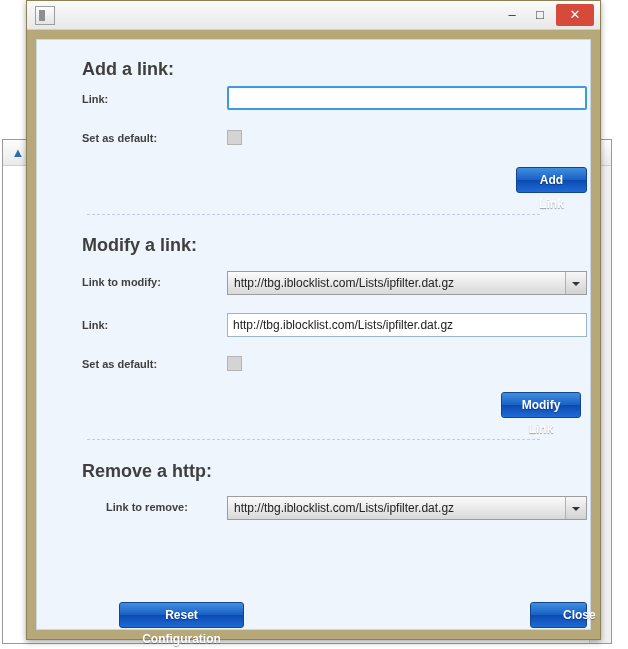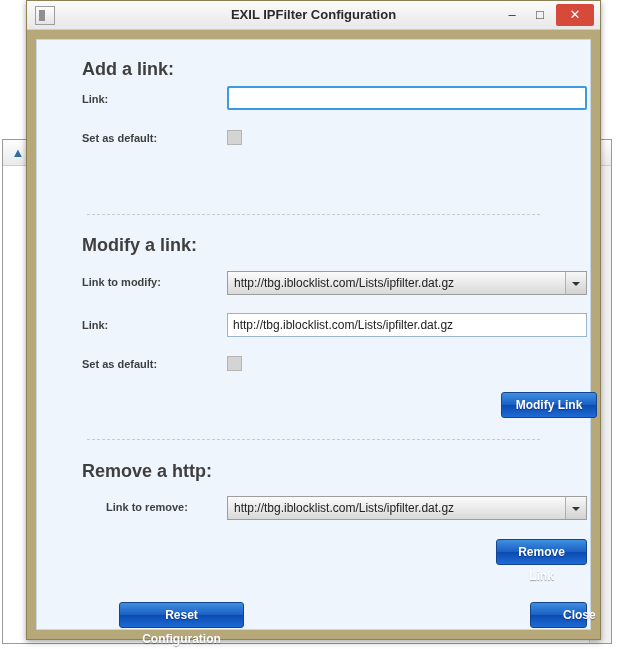--- a/index.html
+++ b/index.html
@@ -263,64 +263,63 @@
   </div>
   <div class="bg-window-body">
     <div class="bg-window-right-panel"></div>
   </div>
 </div>
 
 <div class="window">
 
   <div class="titlebar">
     <div class="title-icon"></div>
-    <div class="title-text">EXIL IPFilter Configuration</div>
     <button class="win-btn win-min">–</button>
     <button class="win-btn win-max">□</button>
     <button class="win-btn win-close">✕</button>
   </div>
 
   <div class="content">
 
     <div class="section-title" style="left:45px; top:19px;">Add a link:</div>
 
     <div class="field-label" style="left:45px; top:53px;">Link:</div>
     <input class="text-input focused" style="left: 190px; top: 46px; width: 360px;" value="">
 
     <div class="field-label" style="left:45px; top:92px;">Set as default:</div>
     <div class="checkbox" style="left:190px; top:90px;"></div>
 
+    <div class="blue-btn" style="left:479px; top:127px; width:71px;">Add Link</div>
 
     <div class="divider" style="top:174px;"></div>
 
     <div class="section-title" style="left:45px; top:195px;">Modify a link:</div>
 
     <div class="field-label" style="left:45px; top:236px;">Link to modify:</div>
     <div class="combo" style="left:190px; top:231px; width:360px;">
       <div class="combo-text">http://tbg.iblocklist.com/Lists/ipfilter.dat.gz</div>
       <div class="combo-arrow"></div>
     </div>
 
     <div class="field-label" style="left:45px; top:279px;">Link:</div>
     <input class="text-input" style="left: 190px; top: 273px; width: 360px;" value="http://tbg.iblocklist.com/Lists/ipfilter.dat.gz">
 
     <div class="field-label" style="left:45px; top:318px;">Set as default:</div>
     <div class="checkbox" style="left:190px; top:316px;"></div>
 
-    <div class="blue-btn" style="left:464px; top:352px; width:96px;">Modify Link</div>
+    <div class="blue-btn" style="left:464px; top:352px; width:80px;">Modify Link</div>
 
     <div class="divider" style="top:399px;"></div>
 
     <div class="section-title" style="left:45px; top:421px;">Remove a http:</div>
 
     <div class="field-label" style="left:45px; top:461px;margin-left:24px;">Link to remove:</div>
     <div class="combo" style="left:190px; top:456px; width:360px;">
       <div class="combo-text">http://tbg.iblocklist.com/Lists/ipfilter.dat.gz</div>
       <div class="combo-arrow"></div>
     </div>
 
-    <div class="blue-btn" style="left:459px; top:499px; width:91px;">Remove Link</div>
 
     <div class="blue-btn" style="left:50px; top:562px; width:125px;margin-left:32px;">Reset Configuration</div>
     <div class="blue-btn" style="left:493px; top:562px; width:57px;padding-left:32px;">Close</div>
 
   </div>
 </div>
 
 </body></html>

